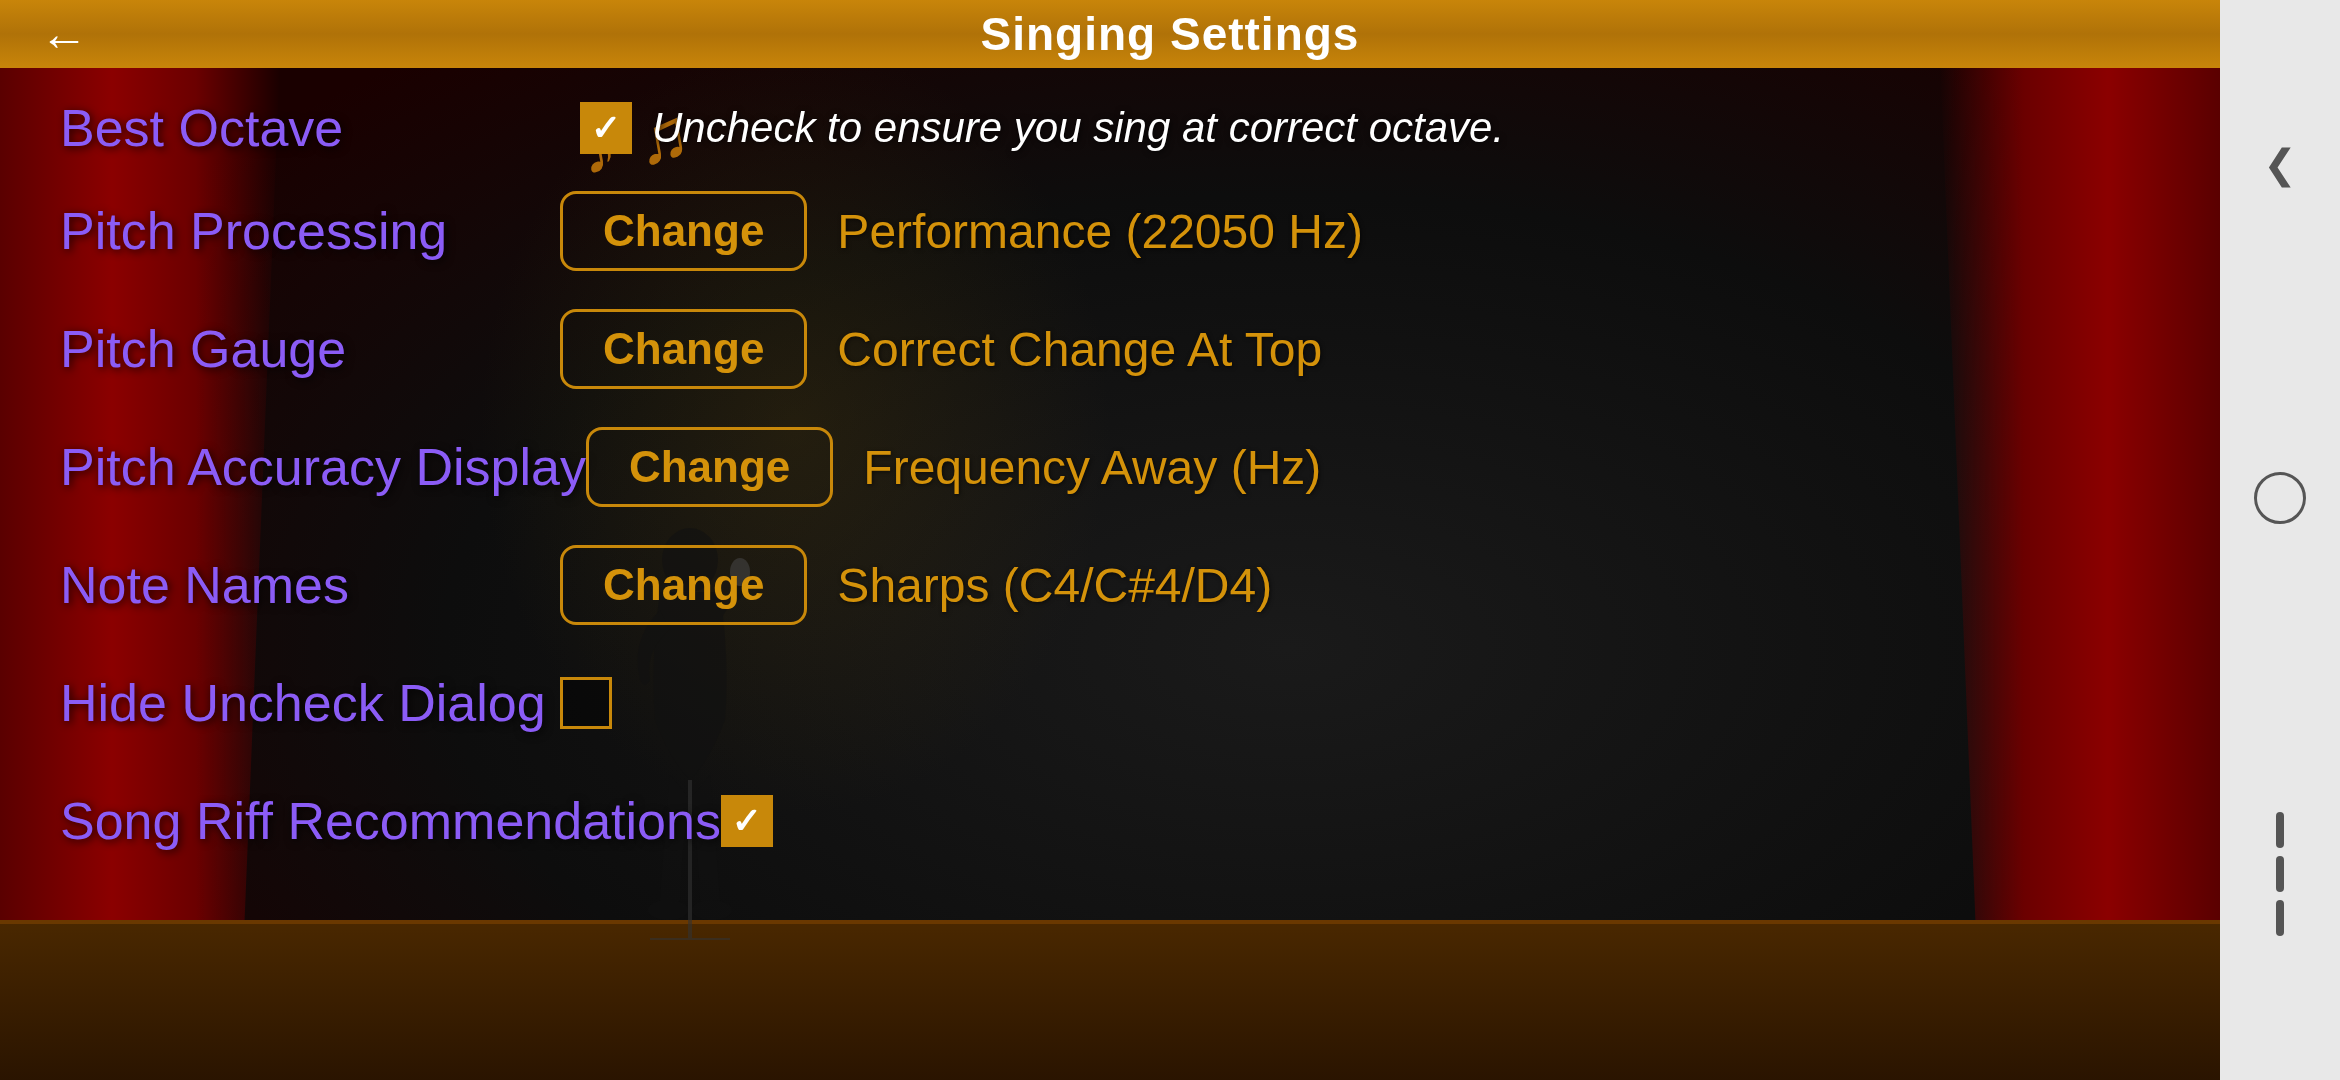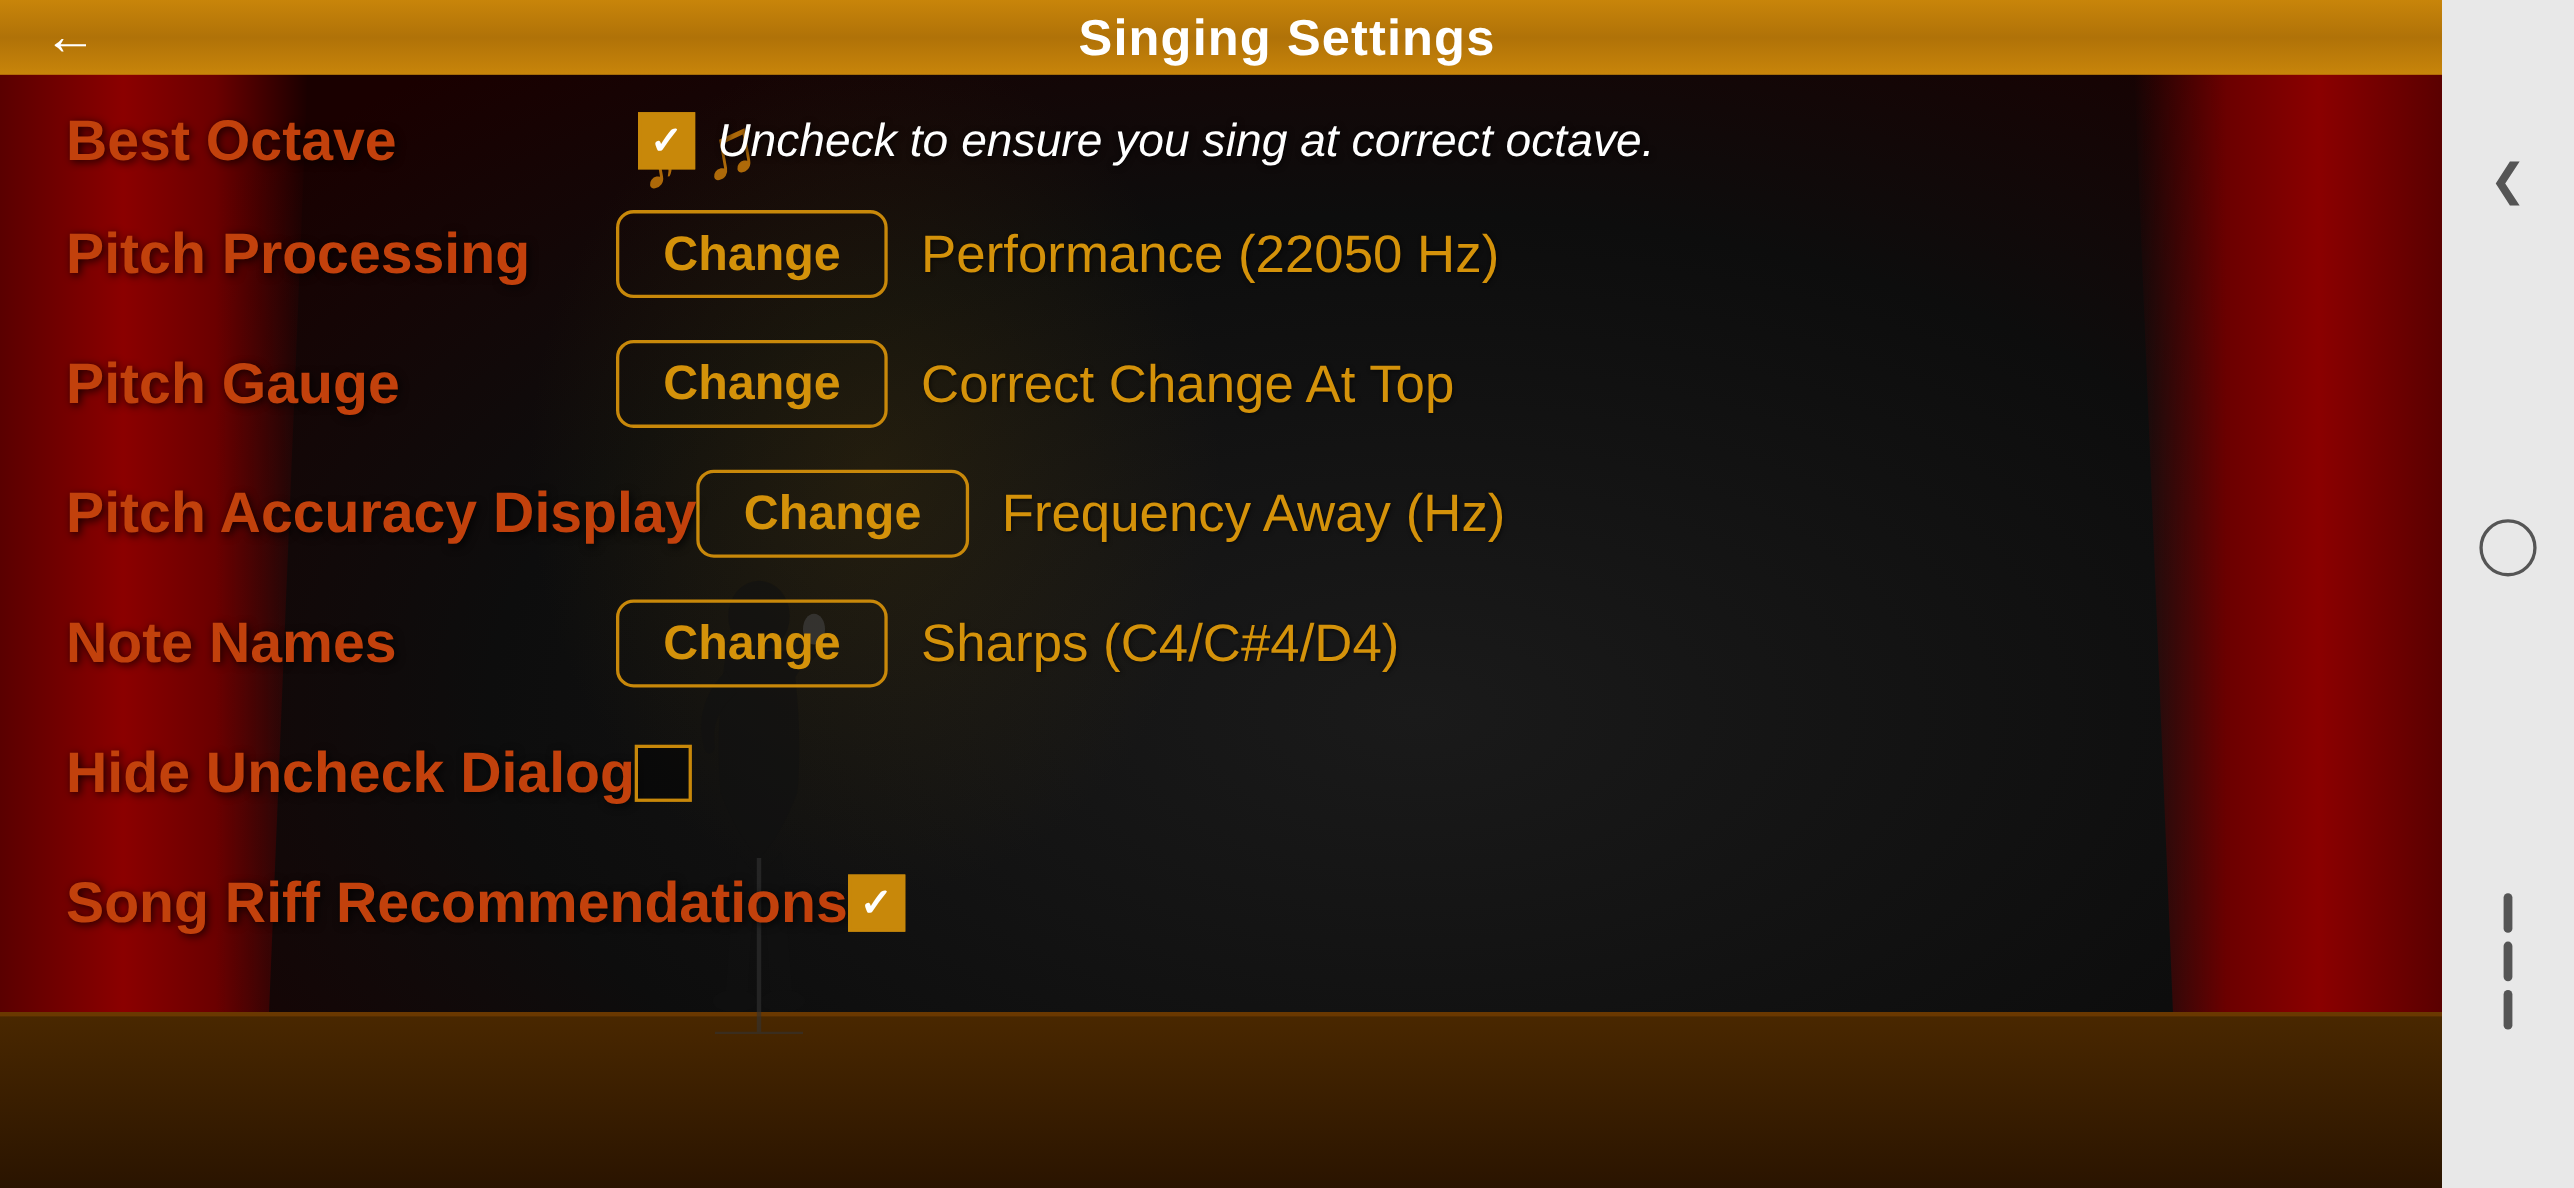--- a/index.html
+++ b/index.html
@@ -168,23 +168,23 @@
 
     
     .setting-row {
       display: flex;
       align-items: center;
       margin-bottom: 28px;
       min-height: 90px;
     }
 
     .setting-label {
-      color: #c2410c;
+      color: #8b5cf6;
       font-size: 52px;
-      font-weight: 700;
+      font-weight: 400;
       min-width: 500px;
       text-shadow: 2px 2px 8px rgba(0,0,0,0.8);
     }
 
     .change-button {
       background: transparent;
       border: 3px solid #c8880a;
       border-radius: 16px;
       color: #d4920a;
       font-size: 44px;

